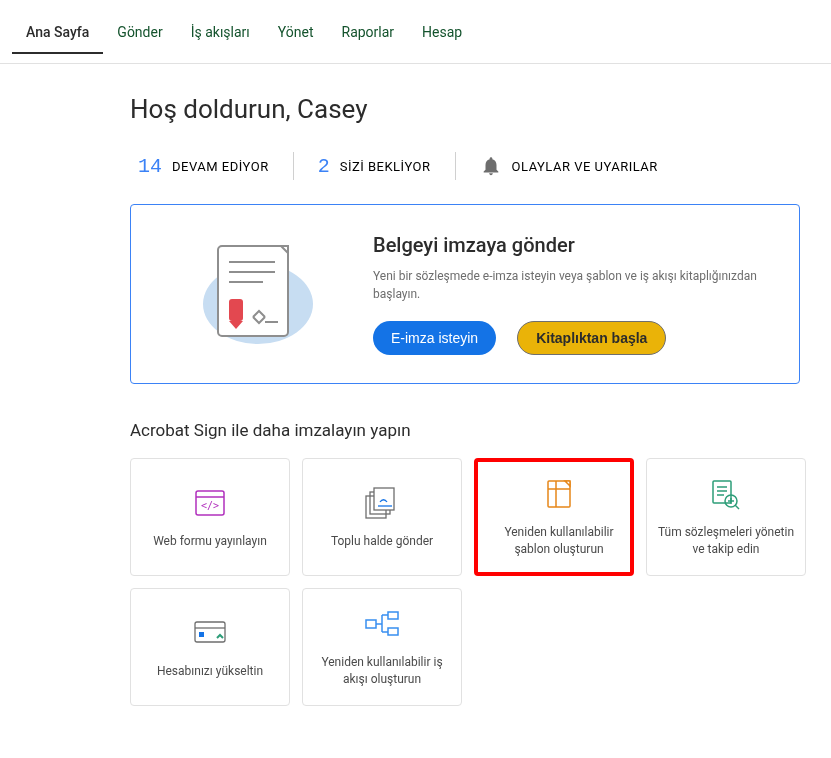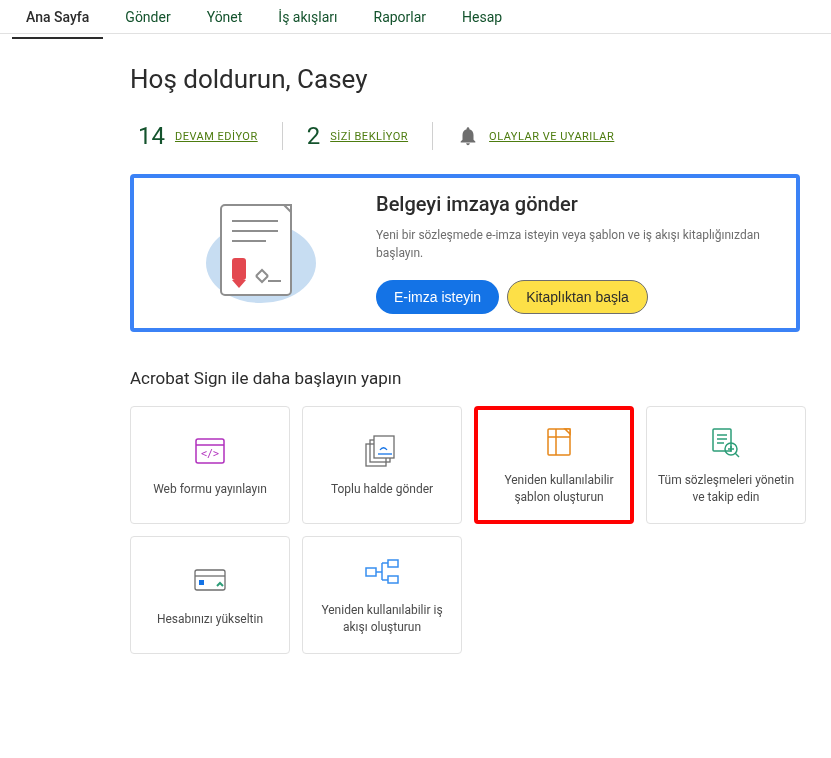--- a/index.html
+++ b/index.html
@@ -7,22 +7,22 @@
     font-family: -apple-system, BlinkMacSystemFont, "Segoe UI", Roboto, Arial, sans-serif;
     background: #fff;
     color: #2c2c2c;
     width: 831px;
   }
   .topnav {
     display: flex;
     align-items: center;
     padding: 0 12px;
     border-bottom: 1px solid #e1e1e1;
-    height: 34px;
-    gap: 8px;
+    height: 64px;
+    gap: 0;
   }
   .topnav .tab {
     padding: 14px 14px 12px;
     font-size: 14px;
     color: #14532d;
     cursor: pointer;
     border-bottom: 2px solid transparent;
   }
   .topnav .tab.active {
     color: #2c2c2c;
@@ -46,44 +46,44 @@
     margin-bottom: 24px;
   }
   .stat-item {
     display: flex;
     align-items: center;
     padding: 0 24px;
     cursor: pointer;
   }
   .stat-item:first-child { padding-left: 8px; }
   .stat-num {
-    font-size: 24px;
+    font-size: 20px;
     font-weight: 400;
-    color: #14532d;
+    color: #3b82f6;
     margin-right: 10px;
+    font-family: Liberation Mono, monospace;
   }
   .stat-label {
-    font-size: 11px;
-    color: #4d7c0f;
+    font-size: 13px;
+    color: #000000;
     letter-spacing: 0.5px;
-    text-decoration: underline;
   }
   .stat-divider {
     width: 1px;
     height: 28px;
     background: #d0d0d0;
   }
   .bell-icon {
     width: 22px; height: 22px; margin-right: 10px;
     display:inline-block;
   }
   .hero {
-    border: 4px solid #3b82f6;
+    border: 1px solid #3b82f6;
     border-radius: 4px;
-    padding: 14px 32px;
+    padding: 28px 32px;
     display: flex;
     align-items: center;
     gap: 40px;
     margin-bottom: 36px;
   }
   .hero-illustration {
     width: 170px;
     height: 120px;
     position: relative;
     flex-shrink: 0;
@@ -95,39 +95,39 @@
     margin-bottom: 10px;
   }
   .hero-text p {
     font-size: 12px;
     color: #6e6e6e;
     line-height: 1.5;
     margin-bottom: 18px;
   }
   .hero-buttons {
     display: flex;
-    gap: 8px;
+    gap: 21px;
   }
   .btn {
     padding: 8px 18px;
     border-radius: 20px;
     font-size: 14px;
     cursor: pointer;
     border: none;
   }
   .btn-primary {
     background: #1473e6;
     color: #fff;
     font-weight: 500;
   }
   .btn-secondary {
-    background: #fde047;
+    background: #eab308;
     border: 1.5px solid #6e6e6e;
     color: #2c2c2c;
-    font-weight: 400;
+    font-weight: 700;
   }
   .section-title {
     font-size: 17px;
     font-weight: 400;
     color: #2c2c2c;
     margin-bottom: 18px;
   }
   .card-grid {
     display: grid;
     grid-template-columns: repeat(4, 160px);
@@ -162,22 +162,22 @@
     color: #4b4b4b;
     line-height: 1.4;
   }
 </style>
 </head>
 <body>
 
 <div class="topnav">
   <div class="tab active">Ana Sayfa</div>
   <div class="tab">Gönder</div>
+  <div class="tab">İş akışları</div>
   <div class="tab">Yönet</div>
-  <div class="tab">İş akışları</div>
   <div class="tab">Raporlar</div>
   <div class="tab">Hesap</div>
 </div>
 
 <div class="content">
 
   <h1 class="welcome">Hoş doldurun, Casey</h1>
 
   <div class="stats">
     <div class="stat-item">
@@ -219,21 +219,21 @@
     <div class="hero-text">
       <h2>Belgeyi imzaya gönder</h2>
       <p>Yeni bir sözleşmede e-imza isteyin veya şablon ve iş akışı kitaplığınızdan başlayın.</p>
       <div class="hero-buttons">
         <button class="btn btn-primary">E-imza isteyin</button>
         <button class="btn btn-secondary">Kitaplıktan başla</button>
       </div>
     </div>
   </div>
 
-  <h3 class="section-title">Acrobat Sign ile daha başlayın yapın</h3>
+  <h3 class="section-title">Acrobat Sign ile daha imzalayın yapın</h3>
 
   <div class="card-grid">
 
 
     <div class="card">
       <div class="card-icon">
         <svg width="36" height="32" viewBox="0 0 36 32" fill="none" stroke="#b130bd" stroke-width="1.5">
           <rect x="4" y="4" width="28" height="24" rx="2"></rect>
           <line x1="4" y1="10" x2="32" y2="10"></line>
           <text x="18" y="22" font-size="10" text-anchor="middle" fill="#b130bd" stroke="none" font-family="monospace">&lt;/&gt;</text>

